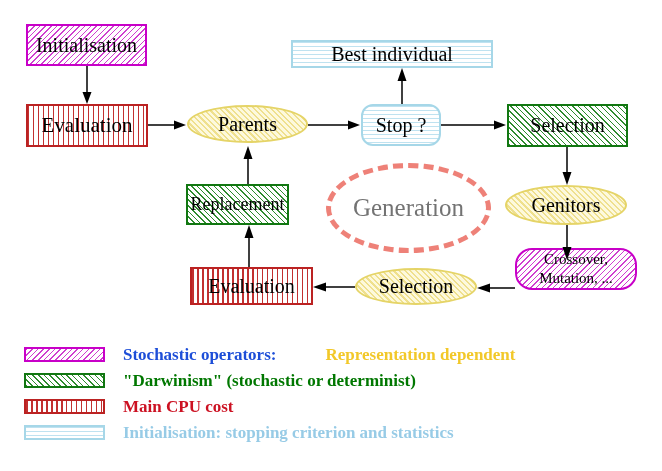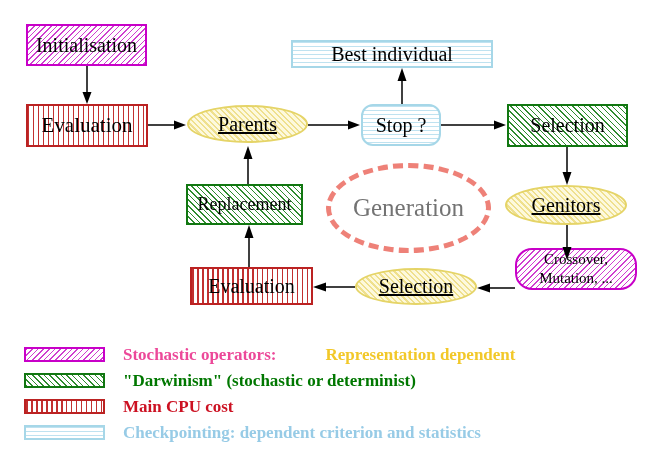--- a/index.html
+++ b/index.html
@@ -25,35 +25,34 @@
     border:2px solid #bb2222;
     background:repeating-linear-gradient(90deg,#c23030 0,#c23030 1.5px,#ffffff 1.5px,#ffffff 5px);
   }
   .p-cyan{
     border:2px solid #a6d7e8;
     background:repeating-linear-gradient(180deg,#bfe2f0 0,#bfe2f0 1px,#ffffff 1px,#ffffff 4px);
   }
   .p-yellow{
     border:2px solid #e5d467;
     background:repeating-linear-gradient(45deg,#efe08e 0,#efe08e 1.5px,#fdf9dd 1.5px,#fdf9dd 4px);
-    text-decoration:underline;
   }
   .ellipse{border-radius:50%;}
   
   #init{left:26px;top:24px;width:121px;height:42px;font-size:20px;}
   #eval-top{left:26px;top:104px;width:122px;height:43px;font-size:21px;}
   #parents{left:187px;top:105px;width:121px;height:38px;font-size:20px;}
   #best{left:291px;top:40px;width:202px;height:28px;font-size:20px;}
   #stop{left:361px;top:104px;width:80px;height:42px;font-size:20px;border-radius:12px;}
   #selection{left:507px;top:104px;width:121px;height:43px;font-size:20px;}
   #genitors{left:505px;top:185px;width:122px;height:40px;font-size:20px;}
   #crossover{left:515px;top:248px;width:122px;height:42px;font-size:15px;line-height:1.25;border-radius:17px;}
   #offspring{left:355px;top:268px;width:122px;height:37px;font-size:20px;}
   #eval-bottom{left:190px;top:267px;width:123px;height:38px;font-size:20px;}
-  #replacement{left:186px;top:184px;width:117px;height:41px;font-size:18px;justify-content:center;}
+  #replacement{left:186px;top:184px;width:103px;height:41px;font-size:18px;justify-content:center;}
   #generation{
     left:326px;top:163px;width:165px;height:90px;font-size:25px;
     border:5px dashed #ee8178;border-radius:50%;color:#737373;background:transparent;
   }
   
   #arrows{position:absolute;left:0;top:0;pointer-events:none;}
   #arrows line{stroke:#000;stroke-width:1.5;}
   #arrows polygon{fill:#000;}
   
   .swatch{position:absolute;left:24px;width:81px;height:15px;box-sizing:border-box;}
@@ -171,20 +170,20 @@
         <polygon points="248,146 243.5,159 252.5,159"></polygon>
     </g>
   </svg>
 
   <div id="sw1" class="swatch p-magenta"></div>
   <div id="sw2" class="swatch p-green"></div>
   <div id="sw3" class="swatch p-red"></div>
   <div id="sw4" class="swatch p-cyan"></div>
 
   <div id="lt1" class="legend-text">
-    <span style="color: #ec4899; text-align: right;">Stochastic operators:</span>
+    <span style="color: #1d4ed8; text-align: right;">Stochastic operators:</span>
     <span style="color: rgb(242, 200, 41); margin-left: 40px;">Representation dependent</span>
   </div>
   <div id="lt2" class="legend-text" style="color: rgb(0, 119, 0);">"Darwinism" (stochastic or determinist)</div>
   <div id="lt3" class="legend-text" style="color: rgb(204, 17, 34);">Main CPU cost</div>
-  <div id="lt4" class="legend-text" style="color: rgb(151, 203, 230);">Checkpointing: dependent criterion and statistics</div>
+  <div id="lt4" class="legend-text" style="color: rgb(151, 203, 230);">Initialisation: stopping criterion and statistics</div>
 
 </div>
 
 </body></html>

